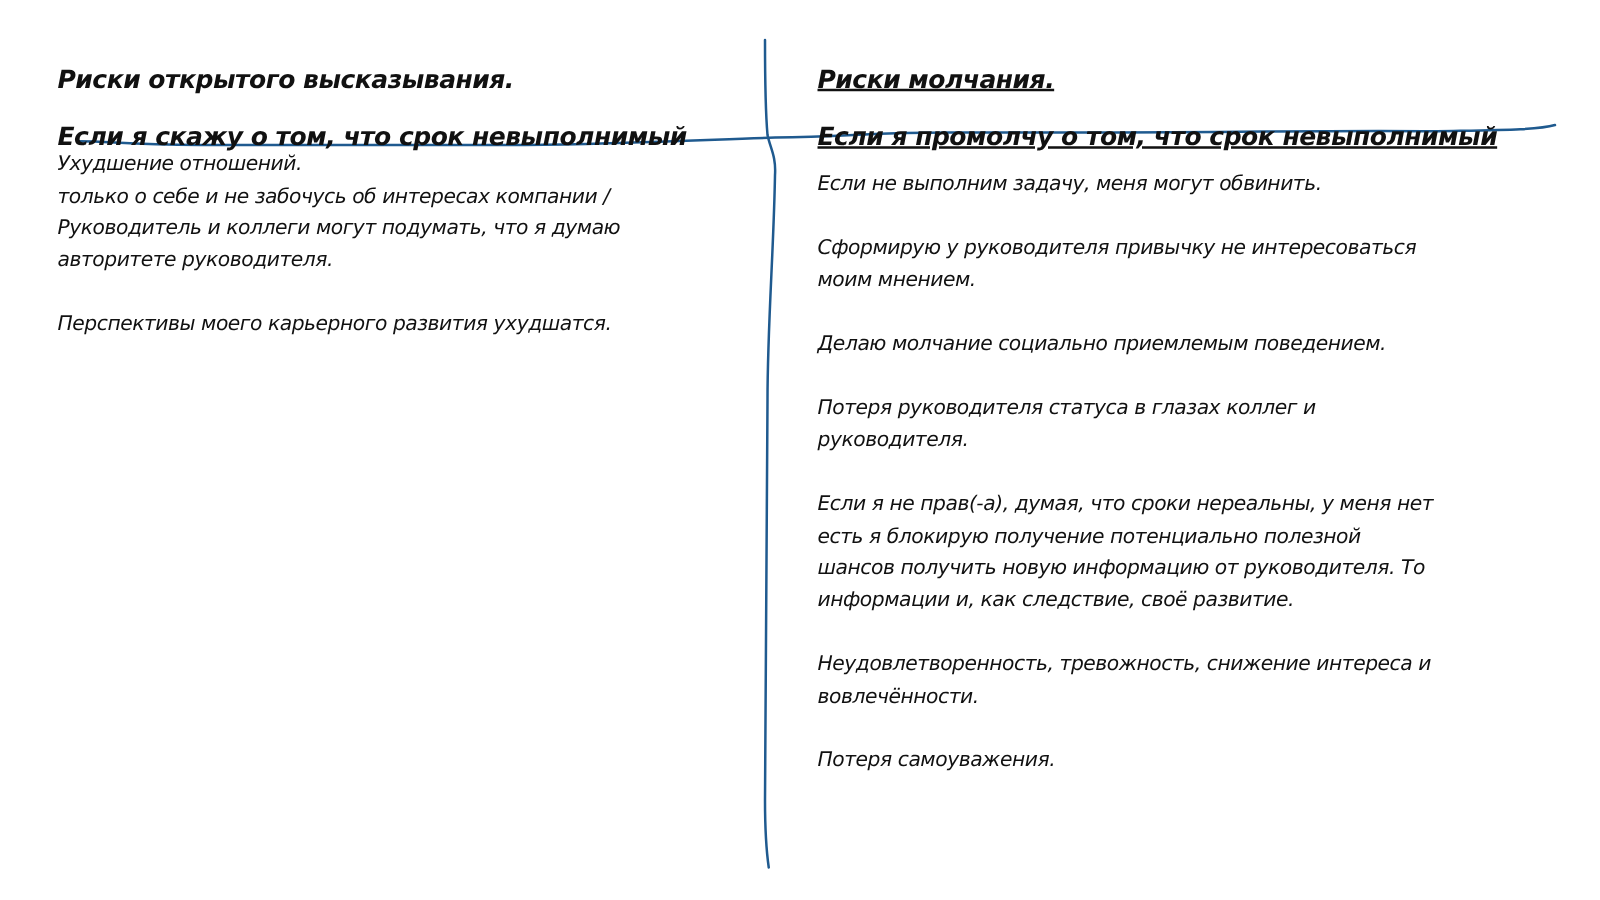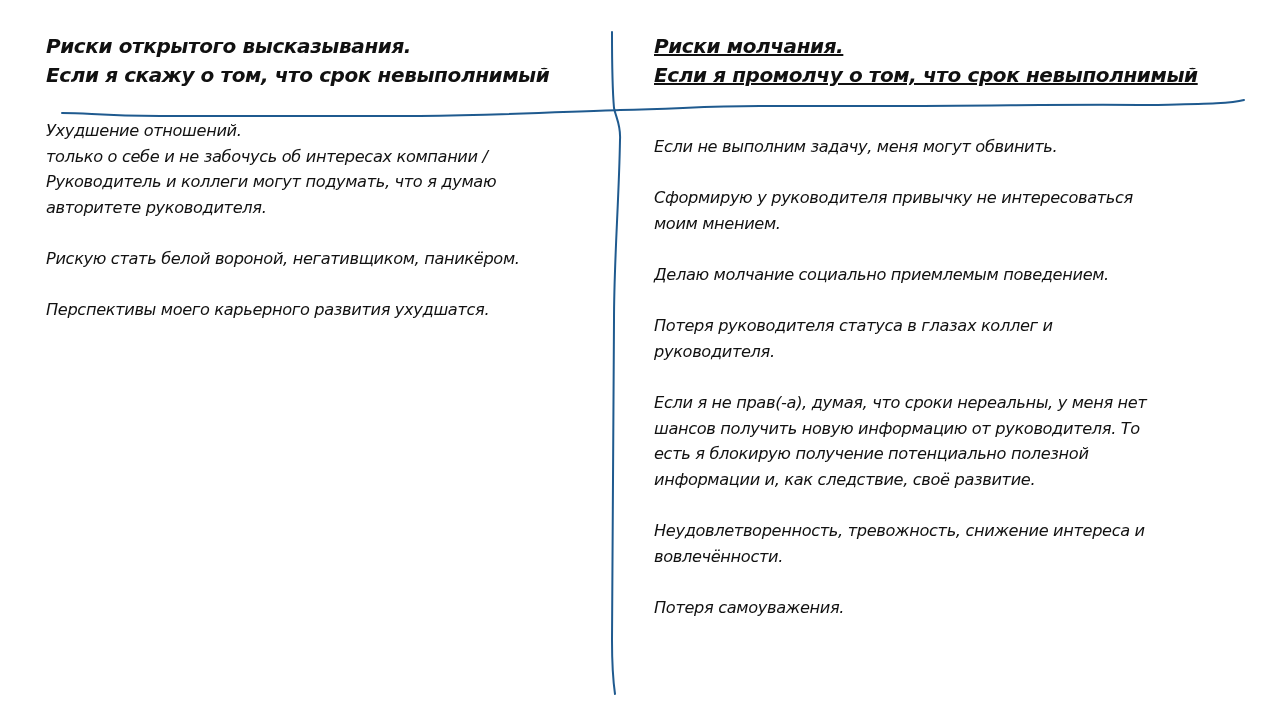--- a/index.html
+++ b/index.html
@@ -17,21 +17,21 @@
     }
     .heading {
       position: absolute;
       font-weight: bold;
       font-style: italic;
       font-size: 20px;
       line-height: 29px;
       letter-spacing: -0.4px;
       margin: 0;
     }
-    .heading span { display: block; white-space: nowrap; }
+    .heading span { display: block; white-space: nowrap; margin-top: 17px; }
     #left-heading { left: 46px; top: 32px; }
     #right-heading { left: 654px; top: 32px; text-decoration: underline; }
 
     .col {
       position: absolute;
       font-style: italic;
       font-size: 16.2px;
       line-height: 25.6px;
       letter-spacing: -0.35px;
       margin: 0;
@@ -72,23 +72,20 @@
 <ul id="left-col" class="col">
   <li class="tight">
     <span>Ухудшение отношений.</span>
   </li>
   <li>
     <span>только о себе и не забочусь об интересах компании /</span>
     <span>Руководитель и коллеги могут подумать, что я думаю</span>
     <span>авторитете руководителя.</span>
   </li>
   <li>
-    <span>Рискую стать белой вороной, негативщиком, паникёром.</span>
-  </li>
-  <li>
     <span>Перспективы моего карьерного развития ухудшатся.</span>
   </li>
 </ul>
 
 <ul id="right-col" class="col">
   <li>
     <span>Если не выполним задачу, меня могут обвинить.</span>
   </li>
   <li>
     <span>Сформирую у руководителя привычку не интересоваться</span>
@@ -96,22 +93,22 @@
   </li>
   <li>
     <span>Делаю молчание социально приемлемым поведением.</span>
   </li>
   <li>
     <span>Потеря руководителя статуса в глазах коллег и</span>
     <span>руководителя.</span>
   </li>
   <li>
     <span>Если я не прав(-а), думая, что сроки нереальны, у меня нет</span>
+    <span>есть я блокирую получение потенциально полезной</span>
     <span>шансов получить новую информацию от руководителя. То</span>
-    <span>есть я блокирую получение потенциально полезной</span>
     <span>информации и, как следствие, своё развитие.</span>
   </li>
   <li>
     <span>Неудовлетворенность, тревожность, снижение интереса и</span>
     <span>вовлечённости.</span>
   </li>
   <li>
     <span>Потеря самоуважения.</span>
   </li>
 </ul>

